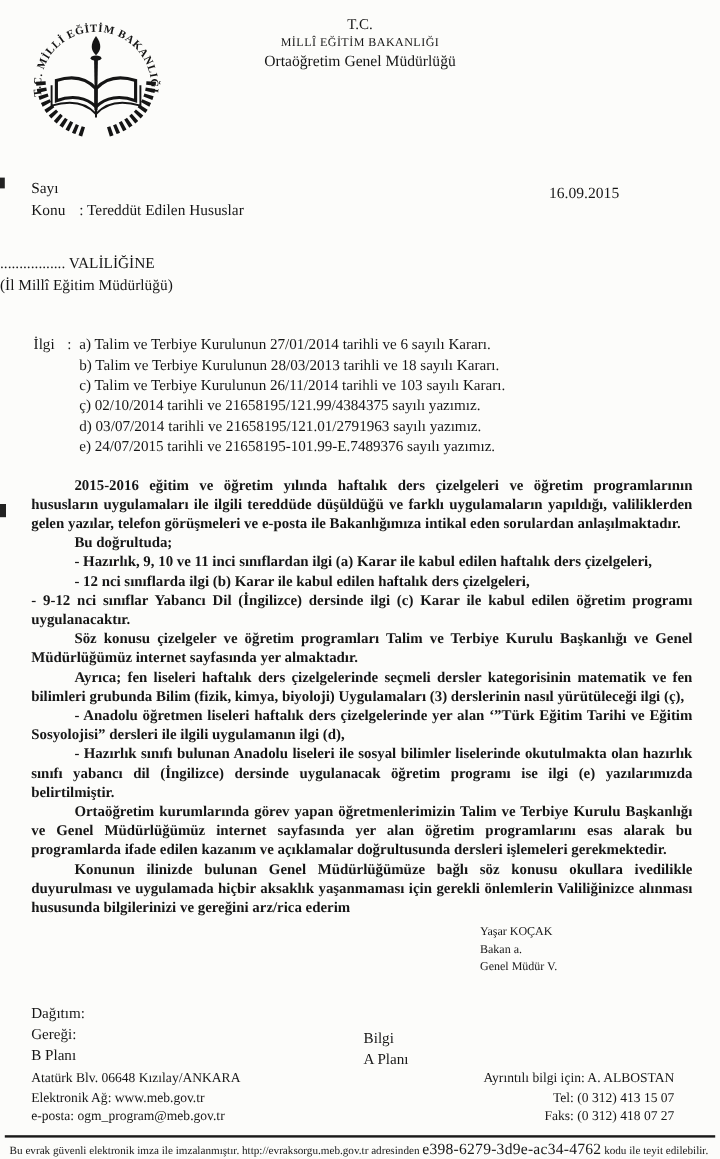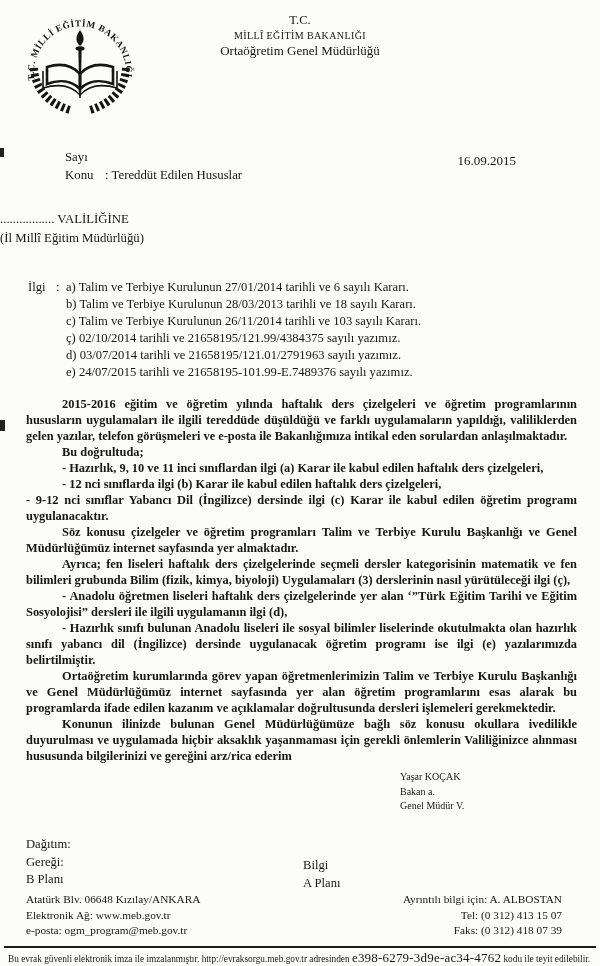--- a/index.html
+++ b/index.html
@@ -13,21 +13,21 @@
     overflow:hidden;
   }
   
   .logo{position:absolute;left:20px;top:8px;width:120px;height:112px;}
   .head-center{position:absolute;left:0;top:12px;width:100%;text-align:center;line-height:1.35;}
   .head-tc{font-size:12.5px;}
   .head-ministry{font-size:10px;letter-spacing:.4px;}
   .head-dir{font-size:13px;}
   
   .meta{position:absolute;left:26px;top:148px;right:24px;font-size:12.8px;line-height:1.42;}
-  .meta-row{display:flex;margin-left:39px;}
+  .meta-row{display:flex;}
   .meta-label{width:40px;}
   .date{position:absolute;right:60px;top:4px;font-size:13px;}
   
   .addressee{position:absolute;left:0;top:210px;width:100%;text-align:left;font-size:12.8px;line-height:1.5;}
   
   .ilgi{position:absolute;left:28px;top:279px;right:24px;font-size:12.6px;line-height:17px;display:flex;}
   .ilgi-label{width:28px;}
   .ilgi-colon{width:10px;}
   .ilgi-items div{white-space:nowrap;}
   
@@ -144,21 +144,21 @@
   </div>
 
   <div class="f-left">
     <div>Atatürk Blv.   06648 Kızılay/ANKARA</div>
     <div>Elektronik Ağ: www.meb.gov.tr</div>
     <div>e-posta: ogm_program@meb.gov.tr</div>
   </div>
   <div class="f-right">
     <div>Ayrıntılı bilgi için: A. ALBOSTAN</div>
     <div>Tel: (0 312) 413 15 07</div>
-    <div>Faks: (0 312)  418 07 39</div>
+    <div>Faks: (0 312)  418 07 27</div>
   </div>
 
   <div class="f-divider"></div>
 
   <div class="verify">
     <span>Bu evrak güvenli elektronik imza ile imzalanmıştır. http://evraksorgu.meb.gov.tr adresinden</span>
     <span class="code">e398-6279-3d9e-ac34-4762</span>
     <span>kodu ile teyit edilebilir.</span>
   </div>
 

